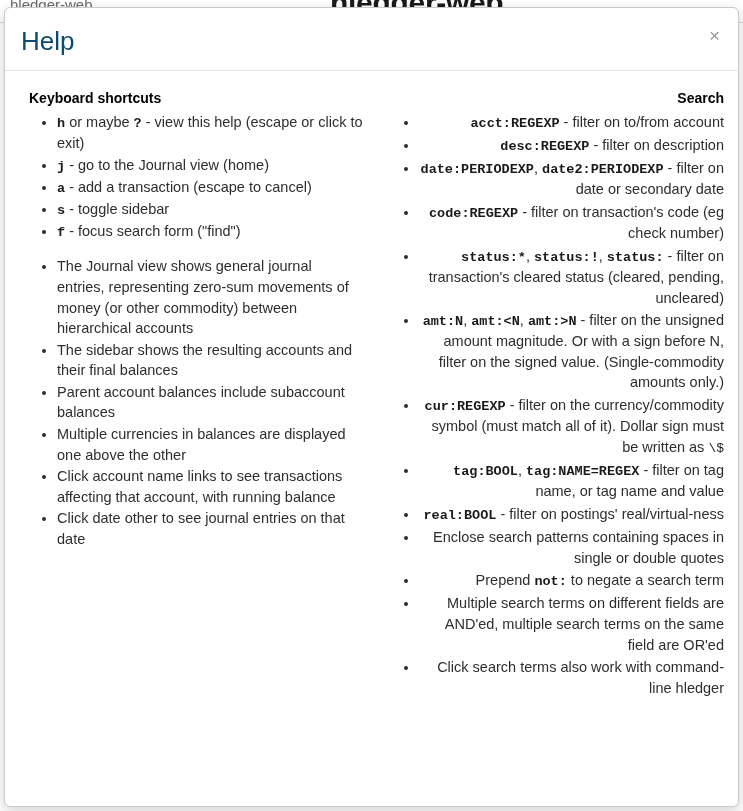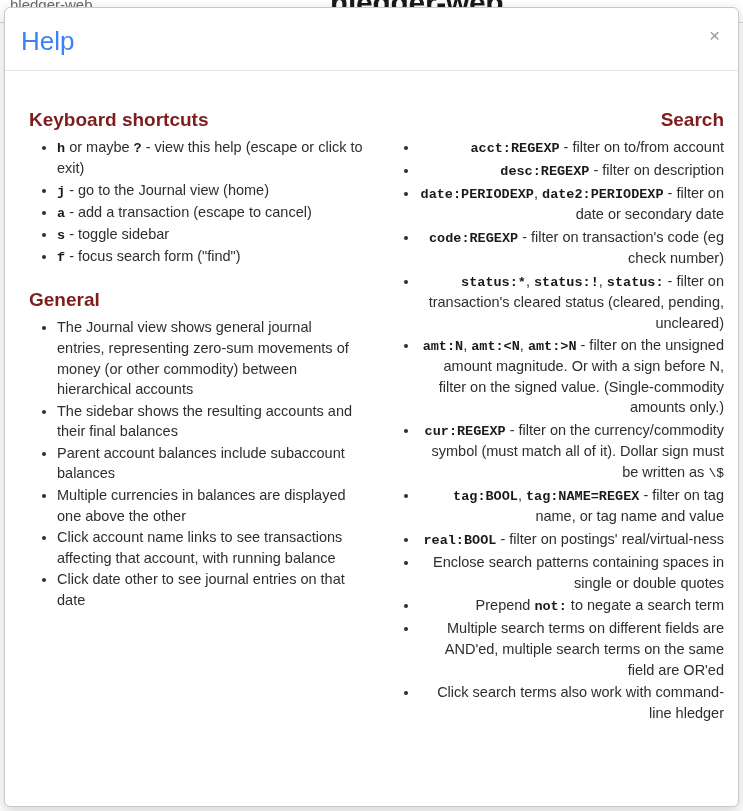--- a/index.html
+++ b/index.html
@@ -66,21 +66,21 @@
     position: relative;
     height: 63px;
     border-bottom: 1px solid #e5e5e5;
     box-sizing: border-box;
   }
   .modal-title {
     position: absolute;
     left: 16px;
     top: 18px;
     font-size: 26px;
-    color: #3b82f6;
+    color: #0c4a6e;
     font-weight: normal;
     margin: 0;
   }
   .modal-close {
     position: absolute;
     right: 14px;
     top: 16px;
     font-size: 19px;
     color: #9b9b9b;
     background: none;
@@ -103,24 +103,24 @@
     width: 367px;
     padding: 0 8px 0 18px;
   }
   .col-right {
     width: 368px;
     padding: 0 14px 0 14px;
     text-align: right;
   }
 
   h4.section {
-    font-size: 19px;
-    color: #7f1d1d;
+    font-size: 14px;
+    color: #000000;
     font-weight: bold;
-    margin: 22px 0 6px 6px;
+    margin: 3px 0 6px 6px;
   }
   .col-right h4.section {
     margin-left: 4px;
   }
 
   ul.help-list {
     margin: 0 0 14px 0;
     padding-left: 34px;
     list-style-type: disc;
   }
@@ -167,21 +167,20 @@
 
       <h4 class="section">Keyboard shortcuts</h4>
       <ul class="help-list">
         <li><code class="kbd">h</code> or maybe <code class="kbd">?</code> - view this help (escape or click to exit)</li>
         <li><code class="kbd">j</code> - go to the Journal view (home)</li>
         <li><code class="kbd">a</code> - add a transaction (escape to cancel)</li>
         <li><code class="kbd">s</code> - toggle sidebar</li>
         <li><code class="kbd">f</code> - focus search form ("find")</li>
       </ul>
 
-      <h4 class="section">General</h4>
       <ul class="help-list">
         <li>The Journal view shows general journal entries, representing zero-sum movements of money (or other commodity) between hierarchical accounts</li>
         <li>The sidebar shows the resulting accounts and their final balances</li>
         <li>Parent account balances include subaccount balances</li>
         <li>Multiple currencies in balances are displayed one above the other</li>
         <li>Click account name links to see transactions affecting that account, with running balance</li>
         <li>Click date other to see journal entries on that date</li>
       </ul>
 
     </div>

